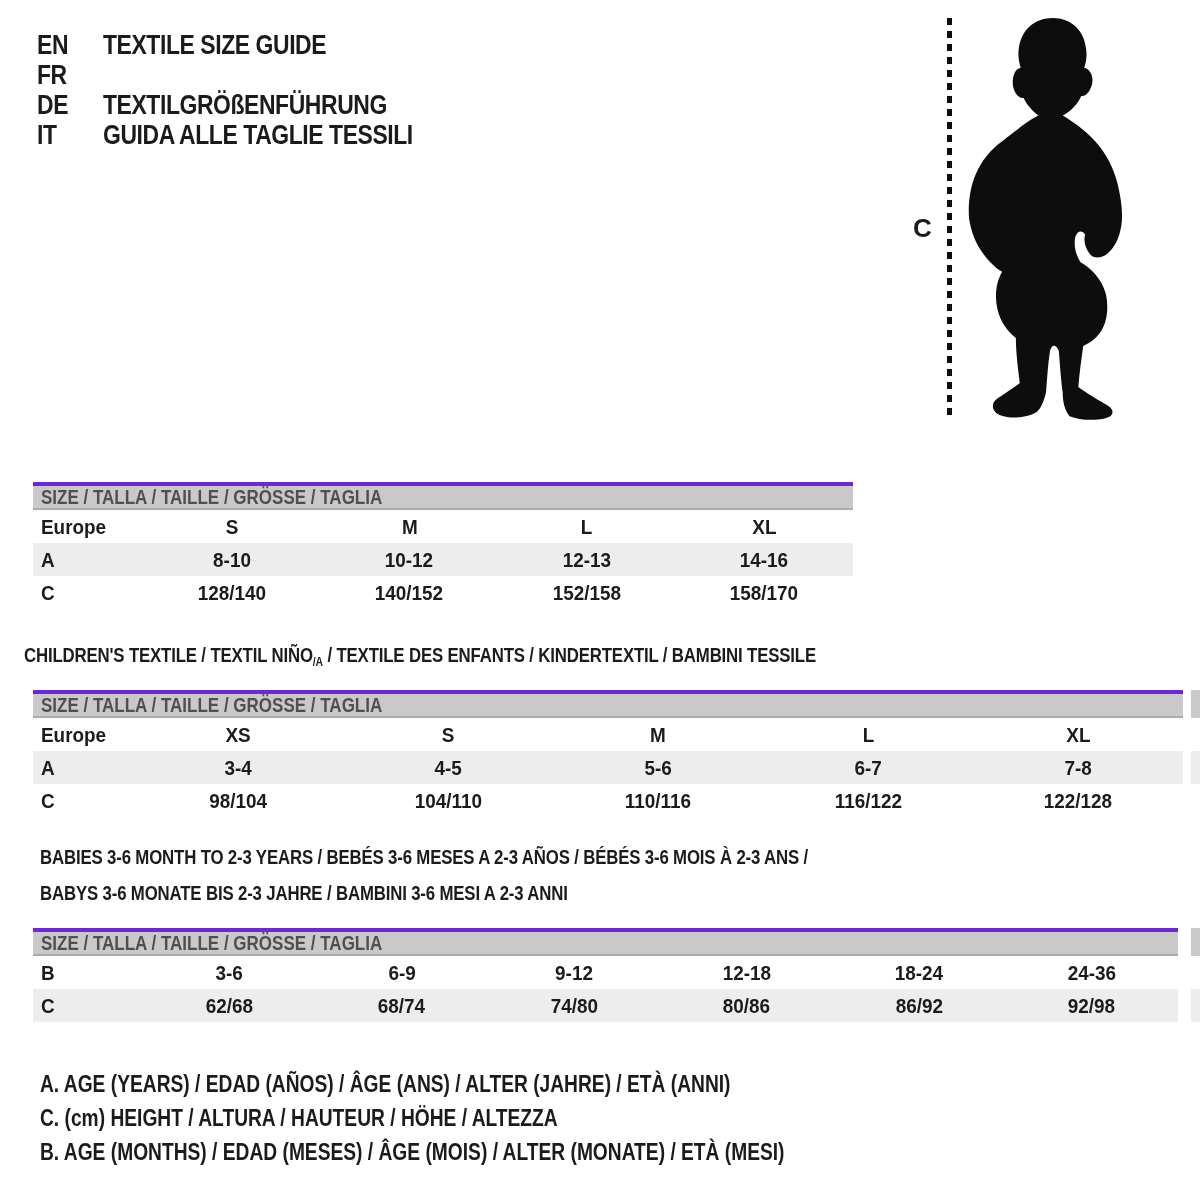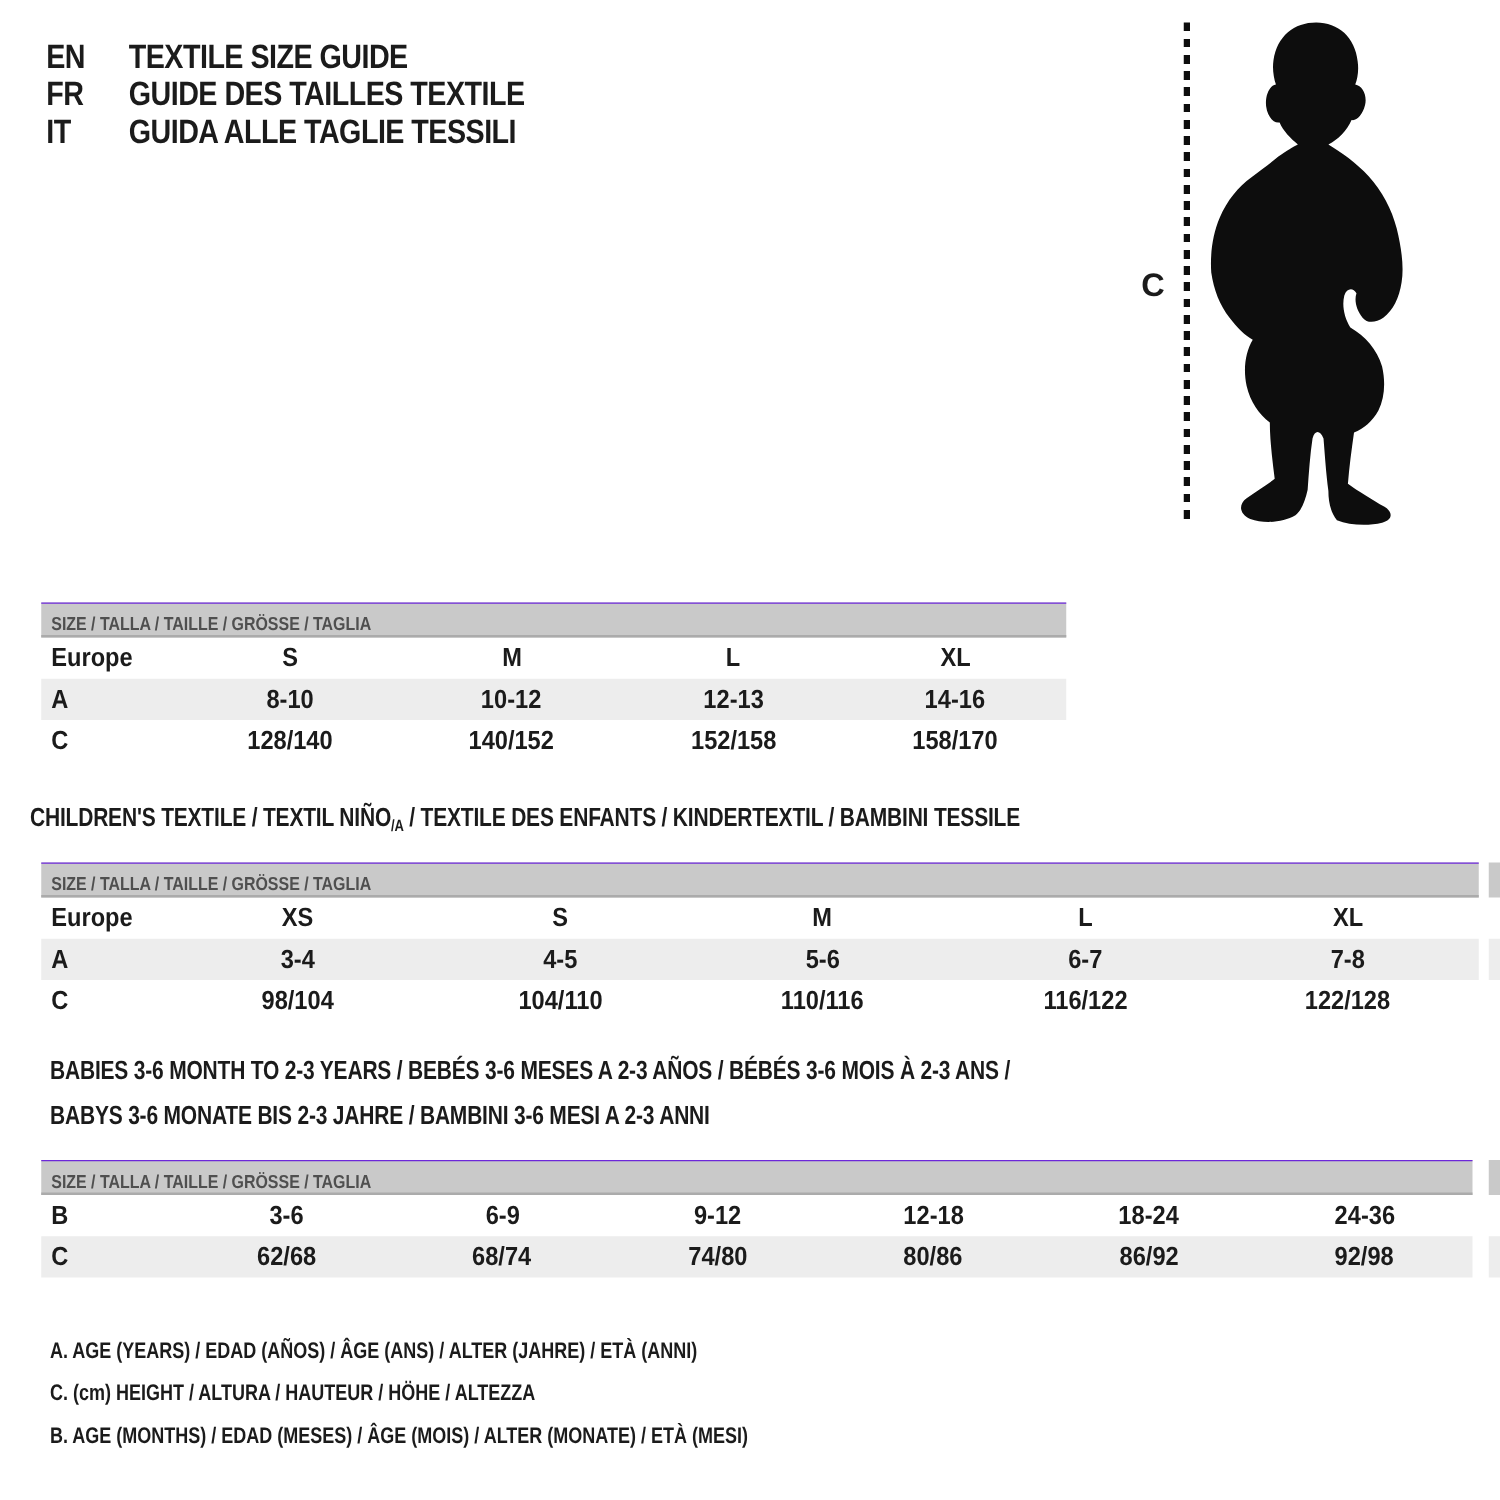--- a/index.html
+++ b/index.html
@@ -24,50 +24,53 @@
   .silhouette{left:958px;top:14px;}
 
   
   .sec-title{font-size:21px;white-space:nowrap;letter-spacing:-0.2px;}
   .sec-title .inner{display:inline-block;transform:scaleX(.8);transform-origin:left center;white-space:nowrap;}
   .sub{font-size:13px;vertical-align:-4px;}
 
   
   .size-table{--labelw:110px;}
   .band{height:28px;background:var(--band-bg,#c9c9c9);color:var(--band-text,#4f4f4f);
-    font-size:15px;display:flex;align-items:flex-end;padding-left:8px;box-sizing:border-box;
-    border-top:1px solid #6d28d9;border-bottom:2px solid #ababab;}
+    font-size:20px;display:flex;align-items:flex-start;padding-left:8px;box-sizing:border-box;
+    border-top:4px solid #6d28d9;border-bottom:2px solid #ababab;}
   .band .inner{display:inline-block;transform:scaleX(.85);transform-origin:left center;white-space:nowrap;}
   .trow{display:flex;height:33px;align-items:center;font-size:21px;}
   .trow.shade{background:var(--row-shade,#ededed);}
   .tlabel{width:var(--labelw);padding-left:8px;box-sizing:border-box;}
   .tlabel>span{display:inline-block;transform:scaleX(.9);transform-origin:left center;}
   .tcell{flex:1;text-align:center;}
   .tcell>span{display:inline-block;transform:scaleX(.9);transform-origin:center;}
 
   .sliver-band{left:1191px;width:9px;height:28px;background:var(--band-bg,#c9c9c9);}
   .sliver-shade{left:1191px;width:9px;height:33px;background:var(--row-shade,#ededed);}
 
   
-  .footnote{font-size:18px;white-space:nowrap;height:34px;}
+  .footnote{font-size:24px;white-space:nowrap;height:34px;}
   .footnote .inner{display:inline-block;transform:scaleX(.8);transform-origin:left center;white-space:nowrap;}
 </style>
 </head>
 <body>
 
 <div id="page">
 
   <div class="abs lang-block">
     <div class="lang-row">
       <span class="lang-code"><span>EN</span></span>
       <span class="lang-title"><span>TEXTILE SIZE GUIDE</span></span>
     </div>
     <div class="lang-row">
       <span class="lang-code"><span>FR</span></span>
-      <span class="lang-title"><span>GUIDE DES TAILLES TEXTILE</span></span>
+    </div>
+    <div class="lang-row">
+      <span class="lang-code"><span>DE</span></span>
+      <span class="lang-title"><span>TEXTILGRÖßENFÜHRUNG</span></span>
     </div>
     <div class="lang-row">
       <span class="lang-code"><span>IT</span></span>
       <span class="lang-title"><span>GUIDA ALLE TAGLIE TESSILI</span></span>
     </div>
   </div>
 
   <div class="abs fig-line"></div>
   <div class="abs fig-label">C</div>
   <svg class="abs silhouette" width="186" height="410" viewBox="0 0 190 420">

